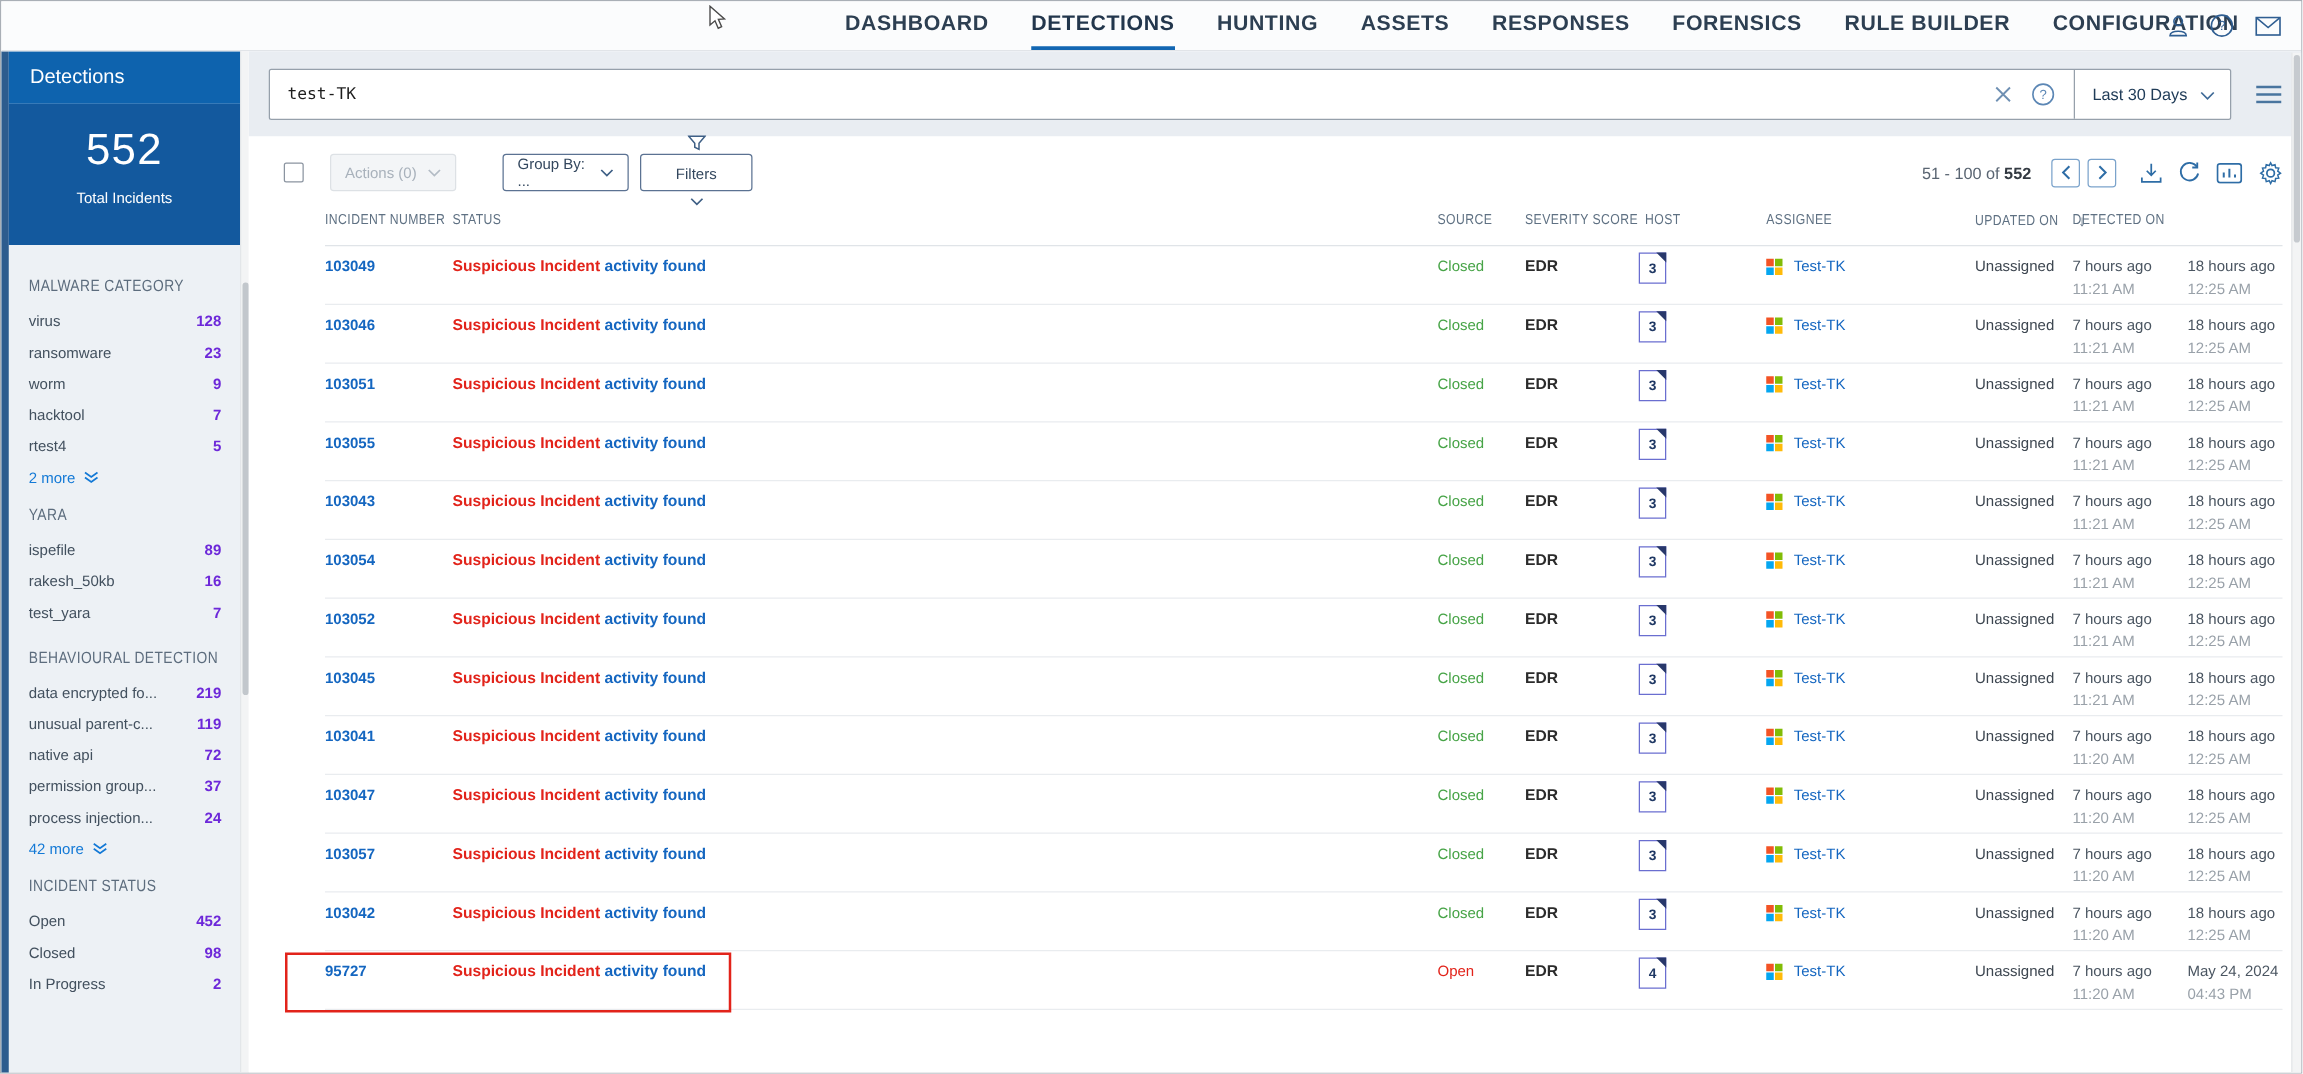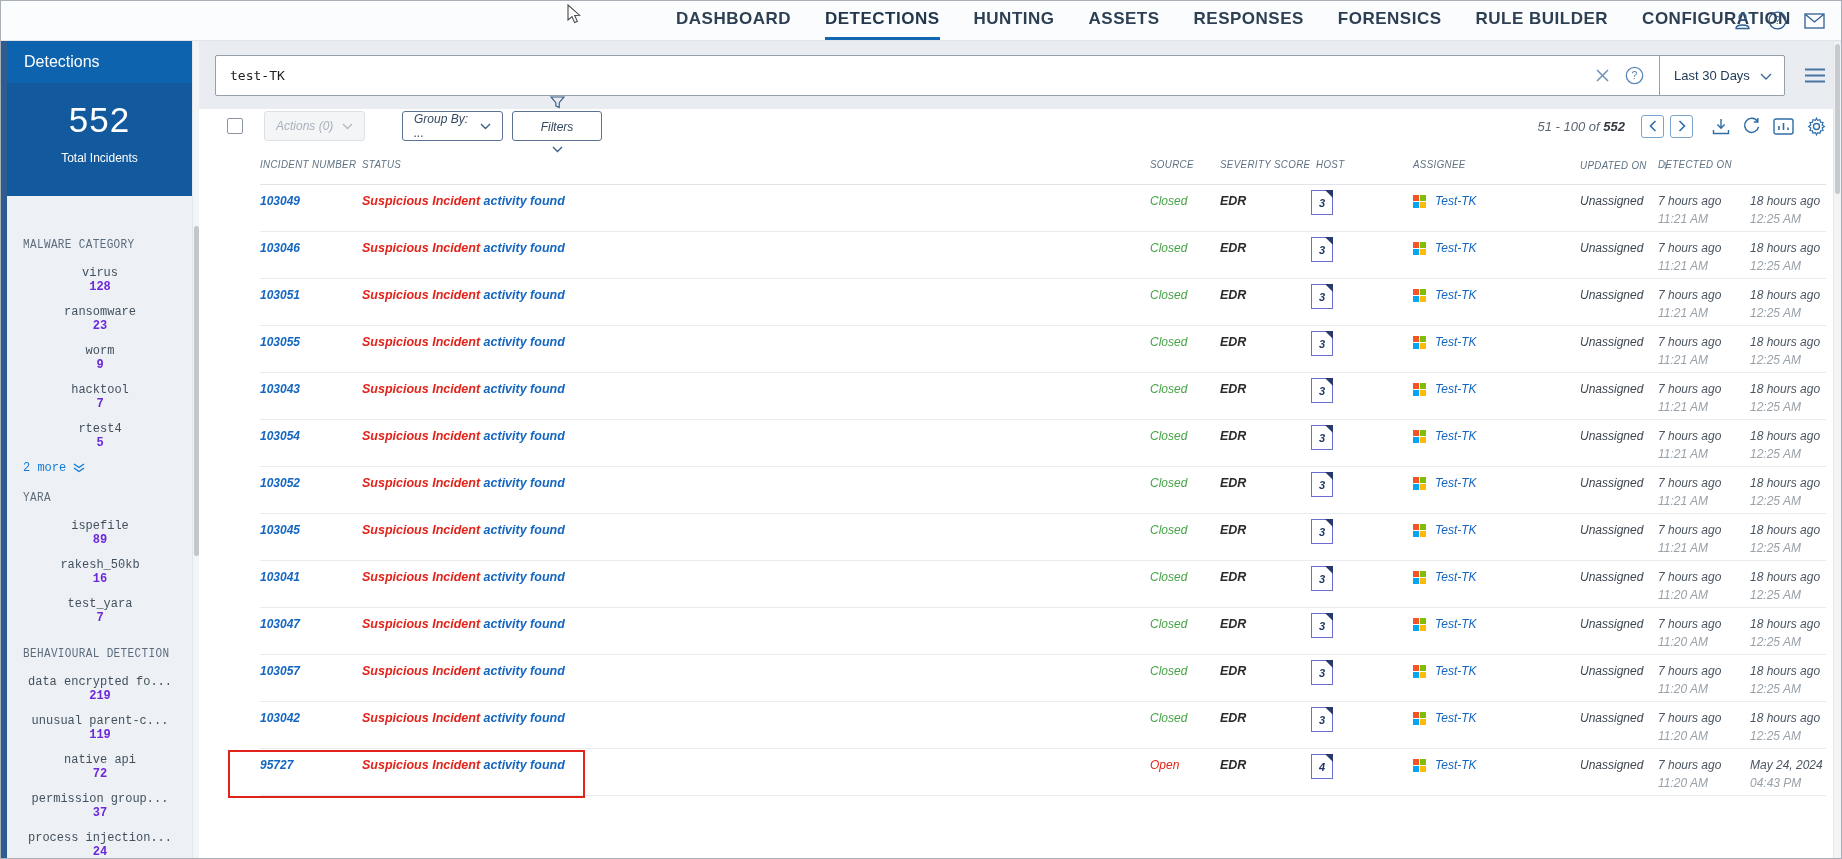--- a/index.html
+++ b/index.html
@@ -24,24 +24,24 @@
 
   
   .main { display:flex; height:818px; }
 
   
   .sidebar { width:191px; display:flex; flex-direction:column; background:#edf1f5; border-left:6px solid #2d5c8e; }
   .sidebar-head { height:42px; background:#0e63ae; color:#fff; font-size:16px; display:flex; align-items:center; padding-left:17px; flex:none; }
   .sidebar-total { height:113px; background:#13599e; color:#fff; text-align:center; padding-top:17px; flex:none; }
   .total-num { font-size:35px; font-weight:normal; letter-spacing:1px; }
   .total-label { font-size:12px; margin-top:11px; }
-  .facets { flex:1; padding:26px 15px 0 16px; overflow:hidden;font-family:Liberation Mono, monospace; }
+  .facets { flex:1; padding:10px 15px 0 16px; overflow:hidden; }
   .cond { display:inline-block; transform:scaleX(.85); transform-origin:0 50%; letter-spacing:.4px; white-space:nowrap; }
   .facet-title { font-size:13px; color:#5c6c7d; margin:15px 0 9px; font-weight:normal; }
-  .facet-item { display:flex; justify-content:space-between; align-items:center; padding:5px 0 6px; cursor:pointer;flex-direction:column; }
+  .facet-item { display:flex; justify-content:space-between; align-items:center; padding:5px 0 6px; cursor:pointer; }
   .fi-label { font-size:12px; color:#42505e; }
   .fi-count { font-size:12px; font-weight:bold; color:#6d28d9; }
   .facet-more { display:flex; align-items:center; gap:7px; color:#1379d6; font-size:12px; margin:5px 0 2px; cursor:pointer; }
   .side-scroll { width:7px; background:#f3f4f5; border-left:1px solid #e3e6e9; position:relative; flex:none; }
   .side-scroll .thumb { position:absolute; left:1px; width:5px; top:185px; height:330px; background:#c2c7cc; border-radius:3px; }
 
   
   .content { flex:1; display:flex; flex-direction:column; background:#fff; position:relative; min-width:0; }
   .tabbar { height:42px; background:#0e63ae; display:flex; padding-left:13px; flex:none; }
   .tab { height:42px; display:flex; align-items:center; padding:0 14px; font-size:12.5px; font-weight:bold; color:#fff; cursor:pointer; }
@@ -50,21 +50,21 @@
   .searchband { background:#e9edf2; height:68px; display:flex; align-items:center; padding:0 15px 0 16px; flex:none; }
   .search-wrap { flex:1; height:41px; background:#fff; border:1px solid #96a0ab; border-radius:2px; display:flex; align-items:center; }
   .search-input { flex:1; height:100%; border:none; outline:none; background:transparent;
                   font-family:"DejaVu Sans Mono", monospace; font-size:13px; color:#1d1d1d; padding:0 14px; }
   .sicon { display:flex; align-items:center; margin-right:15px; cursor:pointer; }
   .date-select { align-self:stretch; width:125px; border-left:1px solid #96a0ab; display:flex; align-items:center;
                  justify-content:space-between; padding:0 12px 0 14px; font-size:13px; color:#203c58; cursor:pointer; }
   .menu-icon { margin-left:19px; cursor:pointer; display:flex; }
 
   
-  .listcard { flex:1; padding-top:2px; position:relative; min-width:0;font-style:italic; }
+  .listcard { flex:1; padding-top:14px; position:relative; min-width:0; }
   .toolbar { display:flex; align-items:center; height:30px; margin:0 15px 0 28px; }
   .cbx { width:16px; height:16px; border:1px solid #8b94a0; border-radius:2px; background:#fff; cursor:pointer; }
   .btn { height:30px; border-radius:3px; font-size:12px; display:flex; align-items:center; padding:0 11px; cursor:pointer; }
   .btn .chev { margin-left:auto; }
   .btn-actions { width:101px; margin-left:21px; background:#f3f5f7; border:1px solid #dde1e5; color:#a8b1bb; }
   .btn-group { width:101px; margin-left:37px; background:#fff; border:1px solid #5b7292; color:#33475e; }
   .btn-filters { width:90px; margin-left:9px; background:#fff; border:1px solid #5b7292; color:#33475e; gap:8px; justify-content:center;flex-direction:column; }
   .toolbar-right { margin-left:auto; display:flex; align-items:center; gap:13px; }
   .range-text { font-size:13px; color:#5a6572; margin-right:3px; }
   .range-total { font-weight:bold; color:#333a42; }

